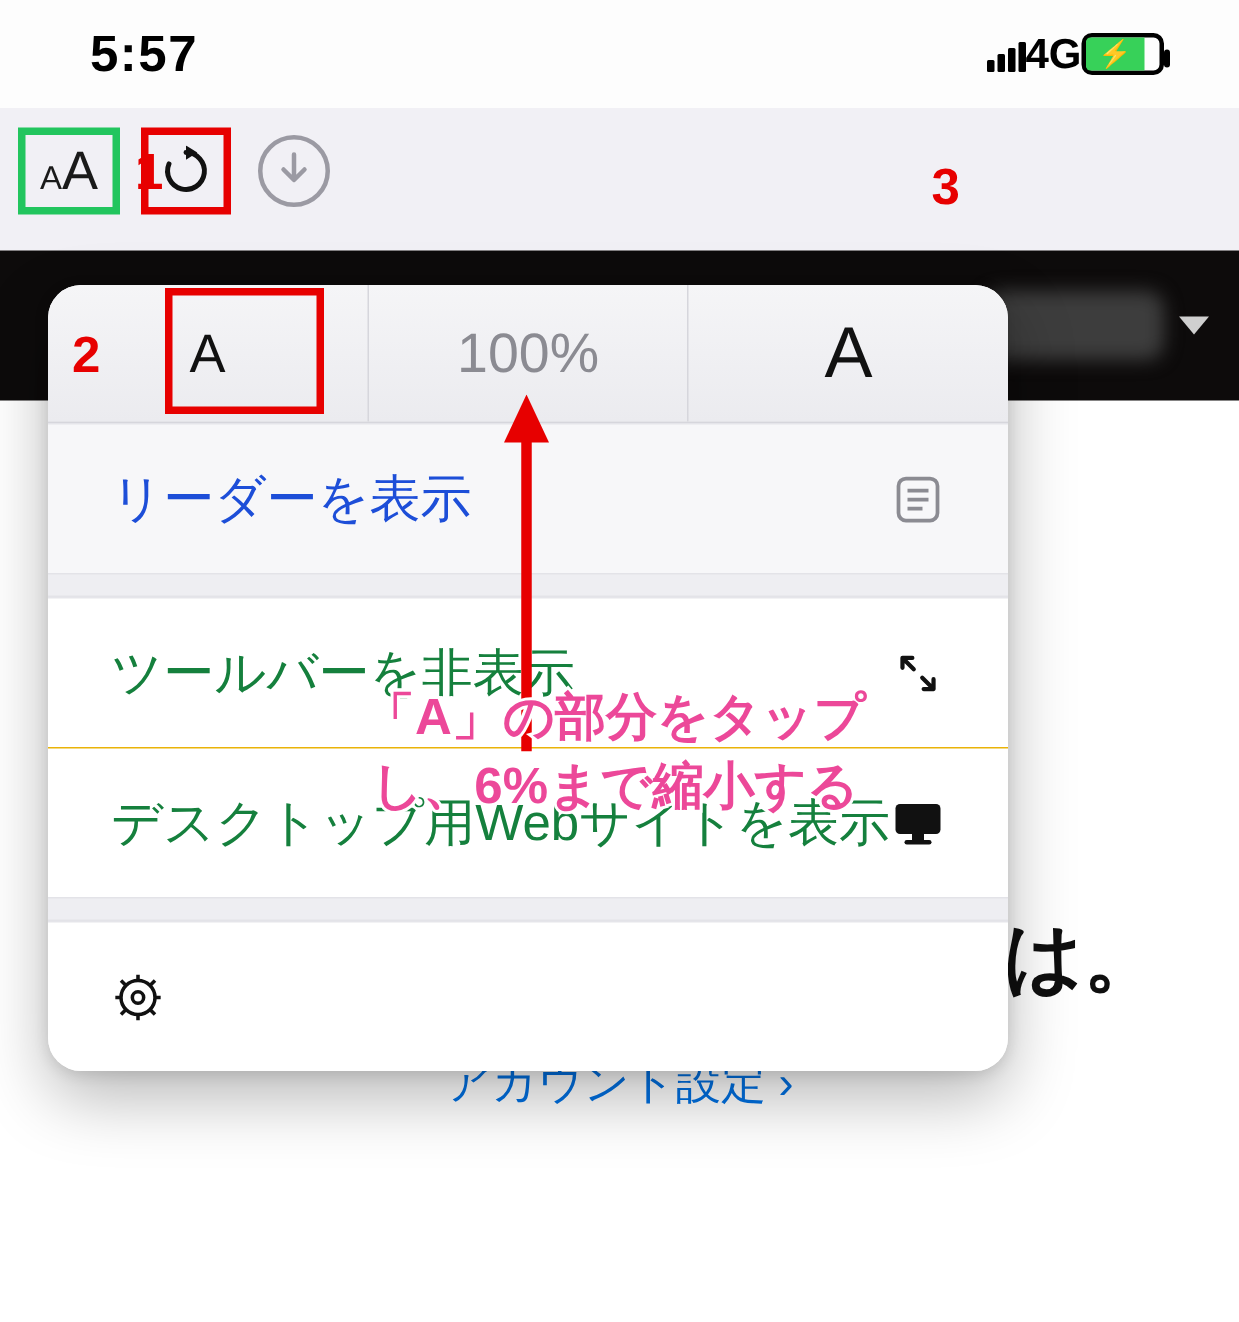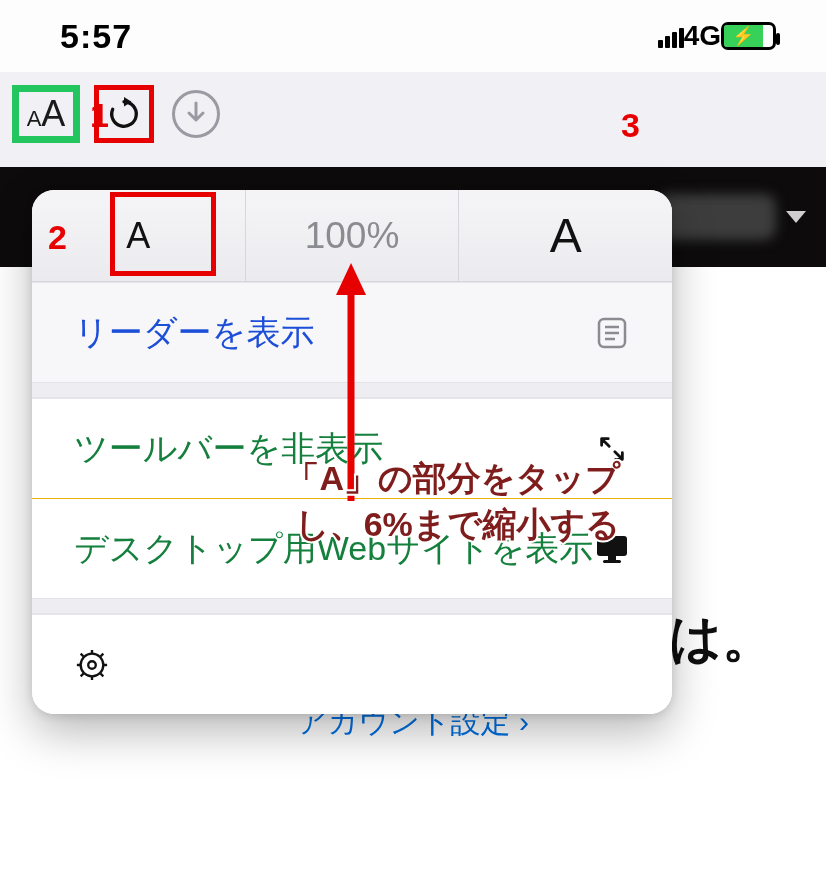--- a/index.html
+++ b/index.html
@@ -47,21 +47,21 @@
   .address-row {
     height: 95px;
     background:#f1f0f5;
     display:flex; align-items:center;
     padding: 10px 12px 22px 12px;
     gap: 10px;
   }
   .aa-btn {
     width: 68px; height: 58px;
     display:flex; align-items:center; justify-content:center;
-    border:7px solid #22c55e;
+    border:5px solid #22c55e;
   }
   .aa-inner{ font-weight:400; color:#1a1a1a;}
   .aa-inner .small{font-size:22px;}
   .aa-inner .big{font-size:36px;}
   .addr-pill{
     flex:1; height:58px;
     background:#e2e1e8; border-radius:14px;
     display:flex; align-items:center; justify-content:center; gap:10px;
     font-size:30px; color:#111;
   }
@@ -166,22 +166,22 @@
 
   
   .num-label{
     position:absolute; color:#e70000; font-weight:800; font-size:34px;
     z-index:20;
   }
 
   
   .anno-text{
     position:absolute; z-index:25;
-    color:#7f1d1d; font-weight:800; font-size:34px;
-    text-align:right; line-height:1.35;
+    color:#ec4899; font-weight:800; font-size:34px;
+    text-align:center; line-height:1.35;
     width:420px;
     -webkit-text-stroke:4px #fff;
     paint-order:stroke fill;
   }
   .anno-arrow{
     position:absolute; z-index:24;
   }
 </style>
 </head>
 <body>

